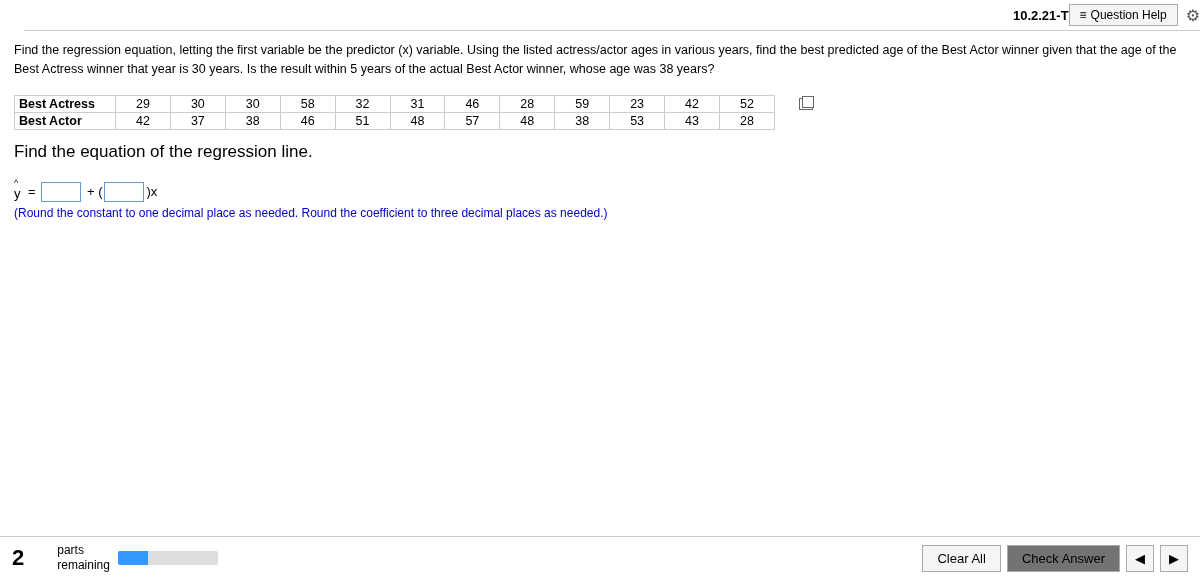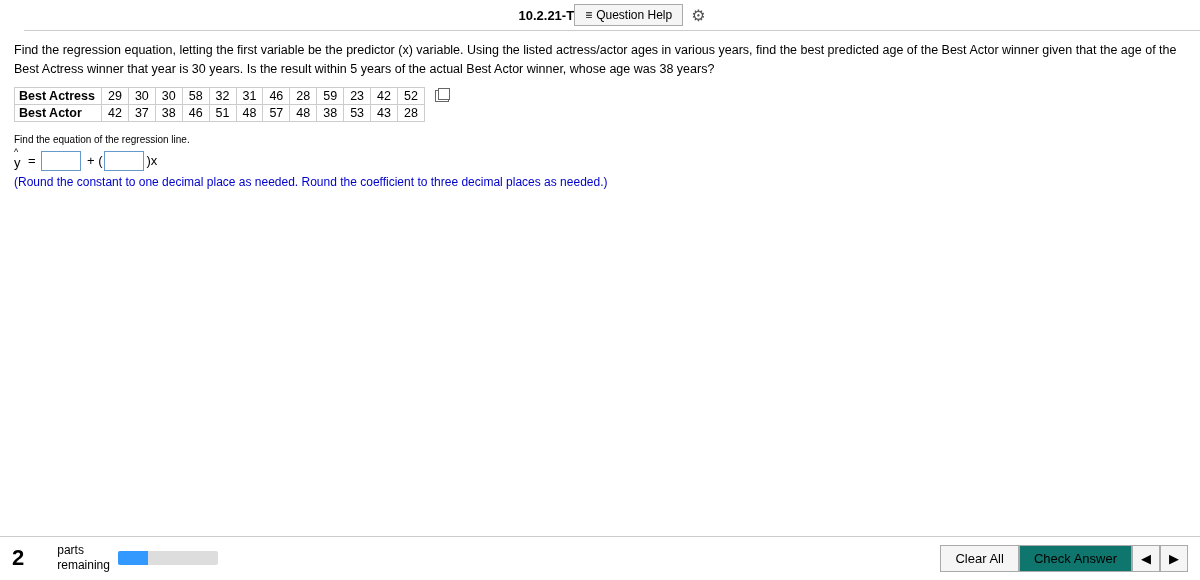--- a/index.html
+++ b/index.html
@@ -12,21 +12,21 @@
       height: 580px;
       overflow: hidden;
       display: flex;
       flex-direction: column;
     }
 
     
     #title-bar {
       display: flex;
       align-items: center;
-      justify-content: center;
+      justify-content: flex-end;
       border-bottom: 1px solid #ccc;
       padding: 4px 0;
       background: #fff;
       flex-shrink: 0;
       margin-left: 24px;
     }
     #title-bar-left {
       font-size: 13px;
       font-weight: bold;
     }
@@ -56,45 +56,45 @@
     
     #main-content {
       flex: 1;
       padding: 10px 14px;
       overflow: hidden;
     }
 
     #problem-text {
       font-size: 12.5px;
       line-height: 1.5;
-      margin-bottom: 8px;
+      margin-bottom: 16px;
     }
 
     
     #data-table {
       border-collapse: collapse;
       margin-bottom: 12px;
       font-size: 12.5px;
     }
     #data-table td {
-      padding: 1px 6px;
+      padding: 1px 20px;
       border: 1px solid #ccc;
       text-align: center;
       min-width: 24px;
       margin-top: 30px;
     }
     #data-table td.row-label {
       font-weight: bold;
       text-align: left;
       padding-left: 4px;
     }
 
     #find-equation-label {
-      font-size: 10px;
-      margin-bottom: 6px;
+      font-size: 17px;
+      margin-bottom: 20px;
     }
 
     
     #equation-line {
       display: flex;
       align-items: center;
       gap: 2px;
       font-size: 13px;
       margin-bottom: 4px;
     }
@@ -186,20 +186,21 @@
 
     #bottom-center {
       display: flex;
       align-items: center;
       justify-content: center;
       flex: 1;
     }
     #bottom-right {
       display: flex;
       align-items: center;
+      gap: 6px;
     }
 
     #hint-icon {
       width: 26px;
       height: 26px;
       border-radius: 50%;
       background: #ff8800;
       color: #fff;
       font-weight: bold;
       font-size: 16px;
@@ -223,21 +224,21 @@
       background: #f5f5f5;
     }
     .nav-btn {
       padding: 5px 8px;
       font-size: 13px;
       cursor: pointer;
       border: 1px solid #aaa;
       background: #f5f5f5;
     }
     #check-answer-btn {
-      background: #0f766e;
+      background: #737373;
       border: 1px solid #aaa;
       padding: 5px 14px;
       font-size: 13px;
       cursor: pointer;
     }
   </style>
 </head>
 <body>
 
 <div id="title-bar">

